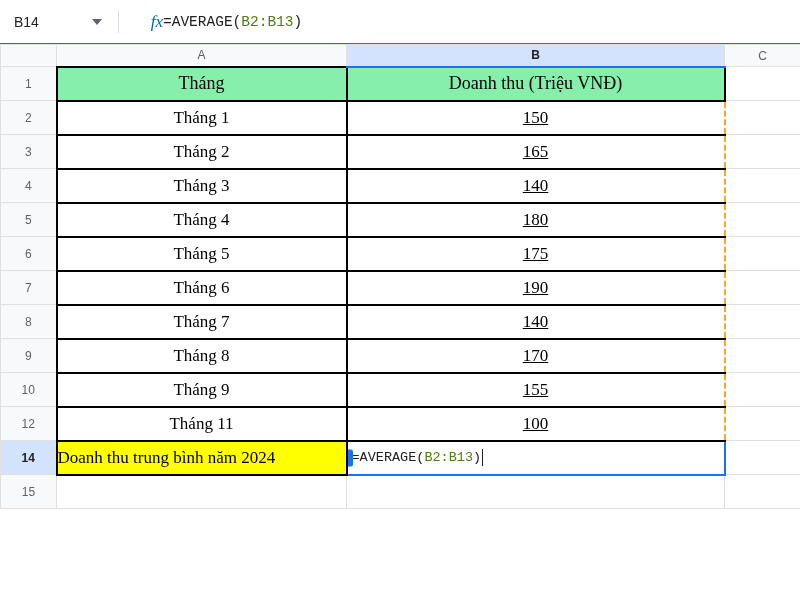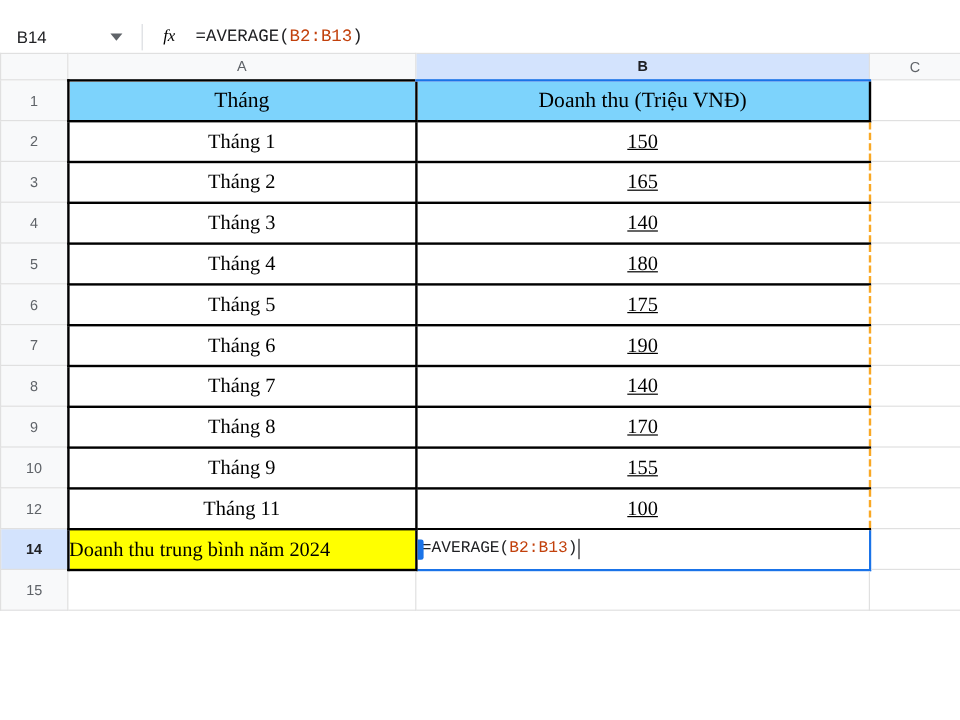--- a/index.html
+++ b/index.html
@@ -12,22 +12,21 @@
   }
 
   
   .formula-bar {
     position: absolute;
     left: 0; top: 0;
     width: 800px; height: 44px;
     background: #ffffff;
     display: flex;
     align-items: center;
-    border-bottom: 6px solid #4d7c0f;
-    margin-top: 12px;
+    border-bottom: 1px solid #4d7c0f;
   }
   .namebox {
     width: 118px;
     height: 44px;
     display: flex;
     align-items: center;
     padding-left: 14px;
     font-size: 14px;
     color: #202124;
   }
@@ -38,35 +37,35 @@
     border-right: 5px solid transparent;
     border-top: 6px solid #5f6368;
     margin-right: 16px;
   }
   .fb-divider {
     width: 1px; height: 22px;
     background: #dadce0;
   }
   .fx {
     width: 44px;
-    text-align: center;
+    text-align: right;
     font-family: "Liberation Serif", serif;
     font-style: italic;
-    font-size: 14px;
-    color: #000000;
+    font-size: 17px;
+    color: #0369a1;
   }
   .formula-content {
     flex: 1;
     font-family: "Liberation Mono", monospace;
     font-size: 14.5px;
     color: #202124;
     letter-spacing: 0px;
     white-space: pre;
   }
-  .ref-green { color: #c2410c; }
+  .ref-green { color: #4d7c0f; }
 
   
   .grid-wrap {
     position: absolute;
     left: 0; top: 44px;
     width: 800px; height: 556px;
     background: #ffffff;
   }
   table.sheet {
     border-collapse: collapse;
@@ -118,21 +117,21 @@
     font-family: "Liberation Serif", serif;
     font-size: 17px;
     color: #000000;
     height: 34px;
     overflow: hidden;
     white-space: nowrap;
   }
 
   .tbl-border { border: 2px solid #000000 !important; }
   .hdr-yellow {
-    background: #7dd3fc;
+    background: #86efac;
     font-weight: bold;
     font-family: "Liberation Serif", serif;
     font-size: 18px;
   }
   .label-yellow {
     background: #ffff00;
     font-family: "Liberation Serif", serif;
     font-size: 17px;
     text-align: left;
     padding-left: 4px;

